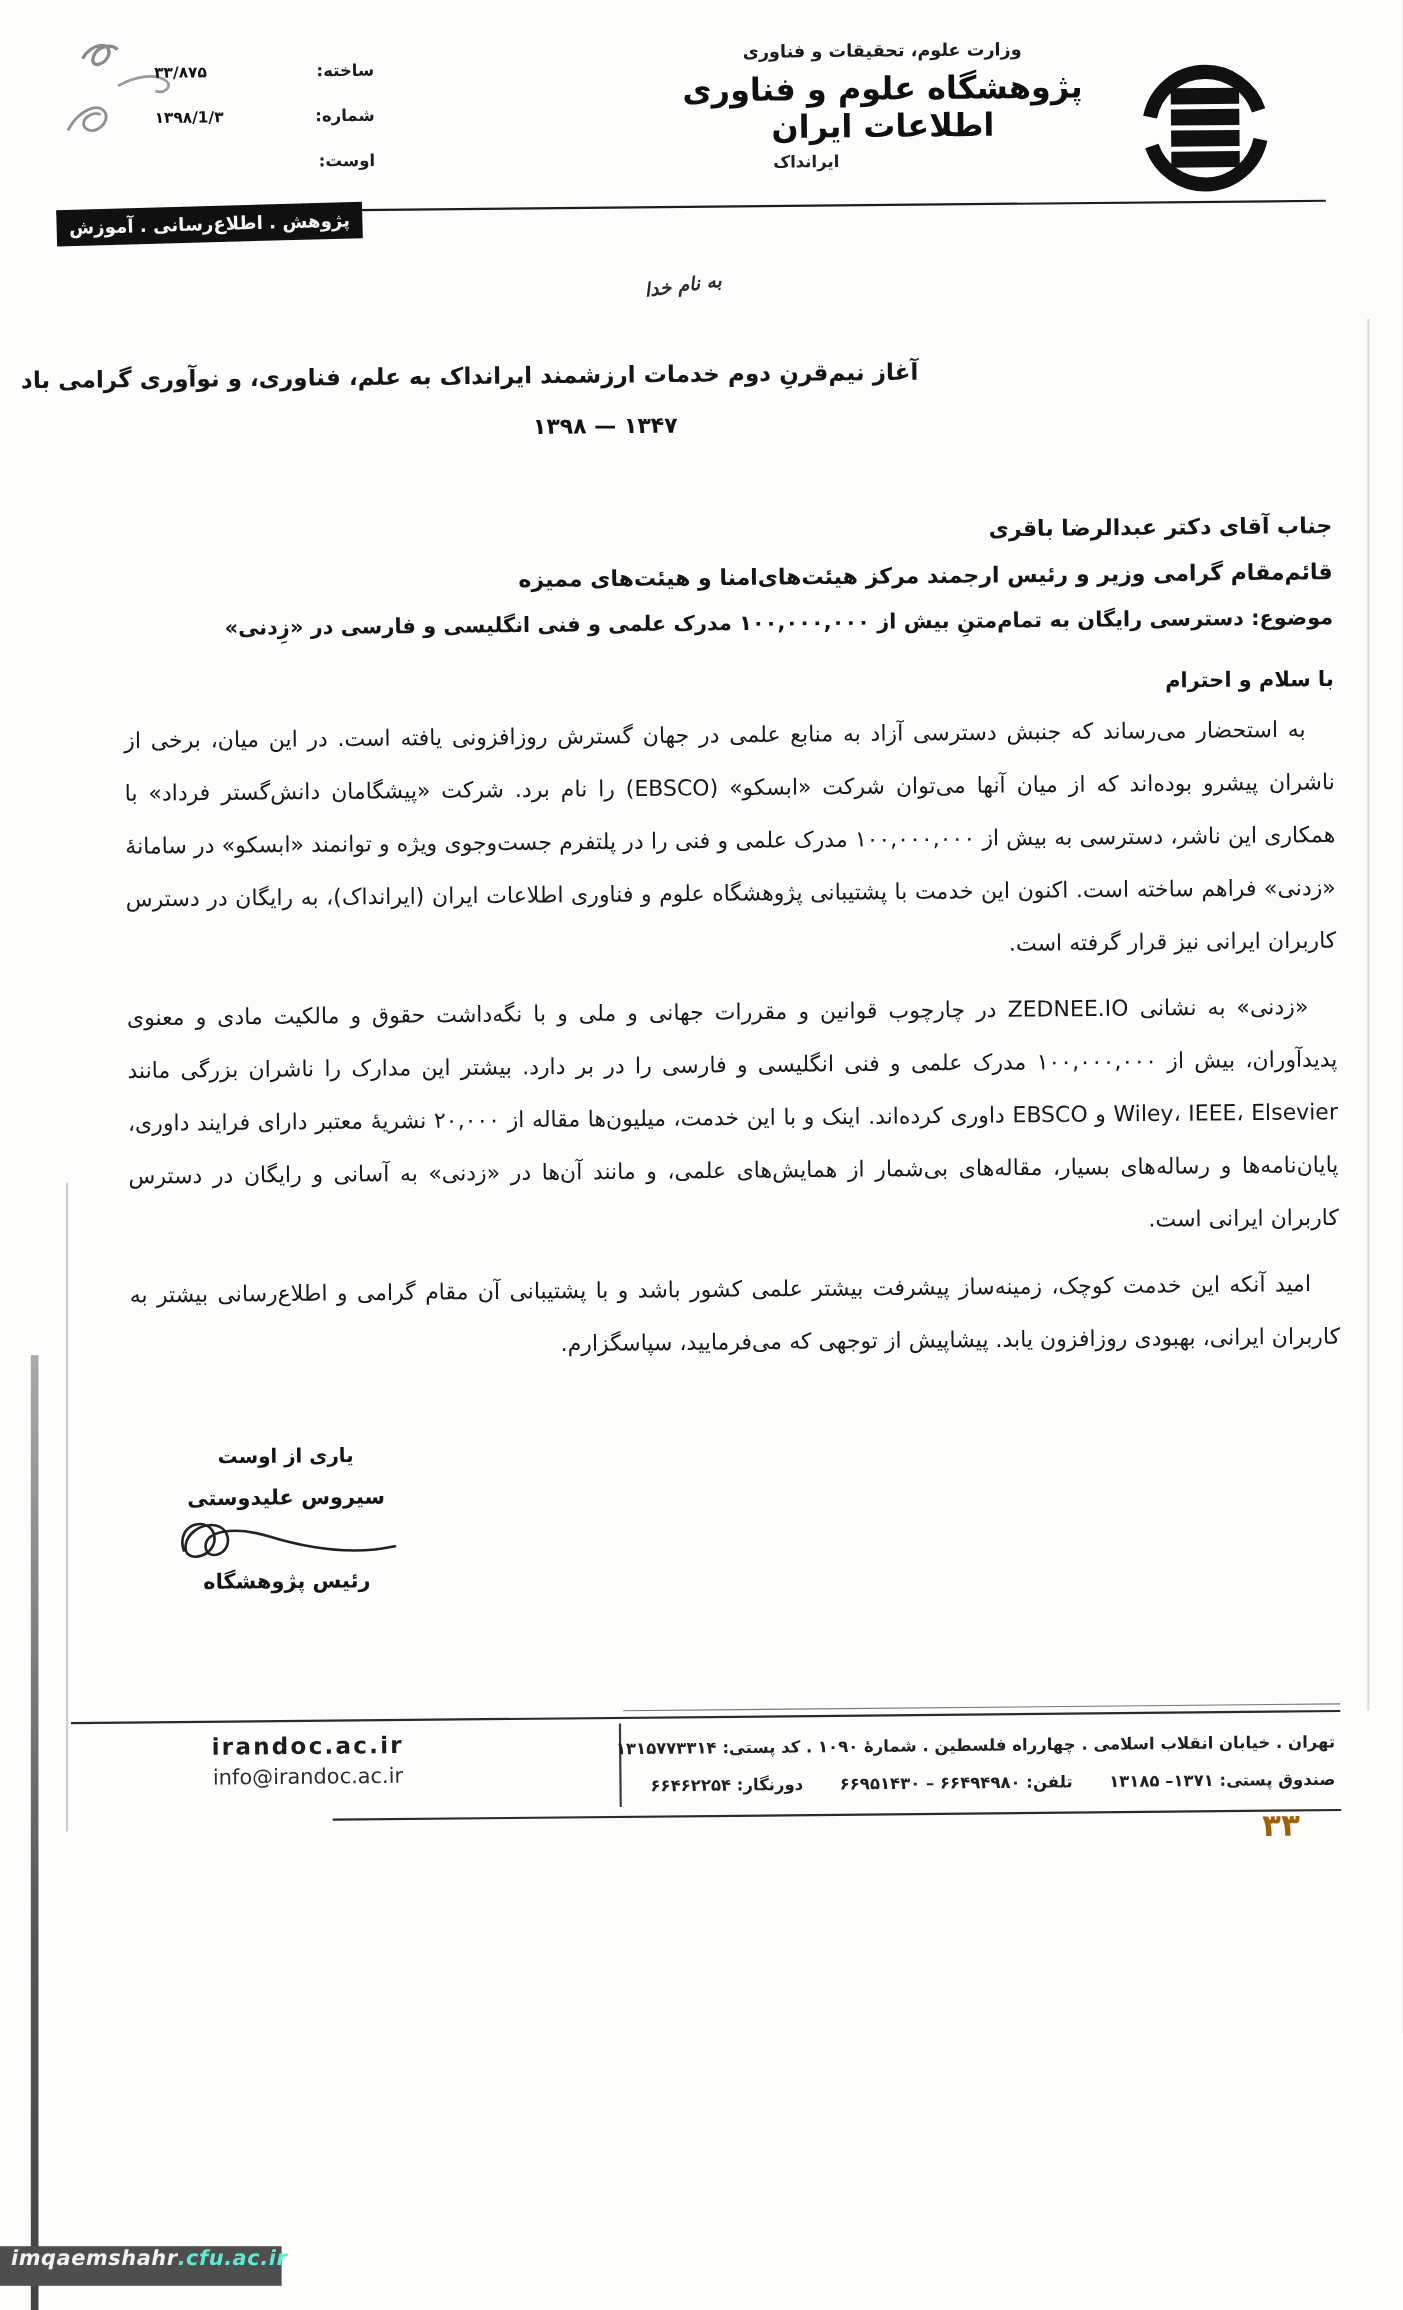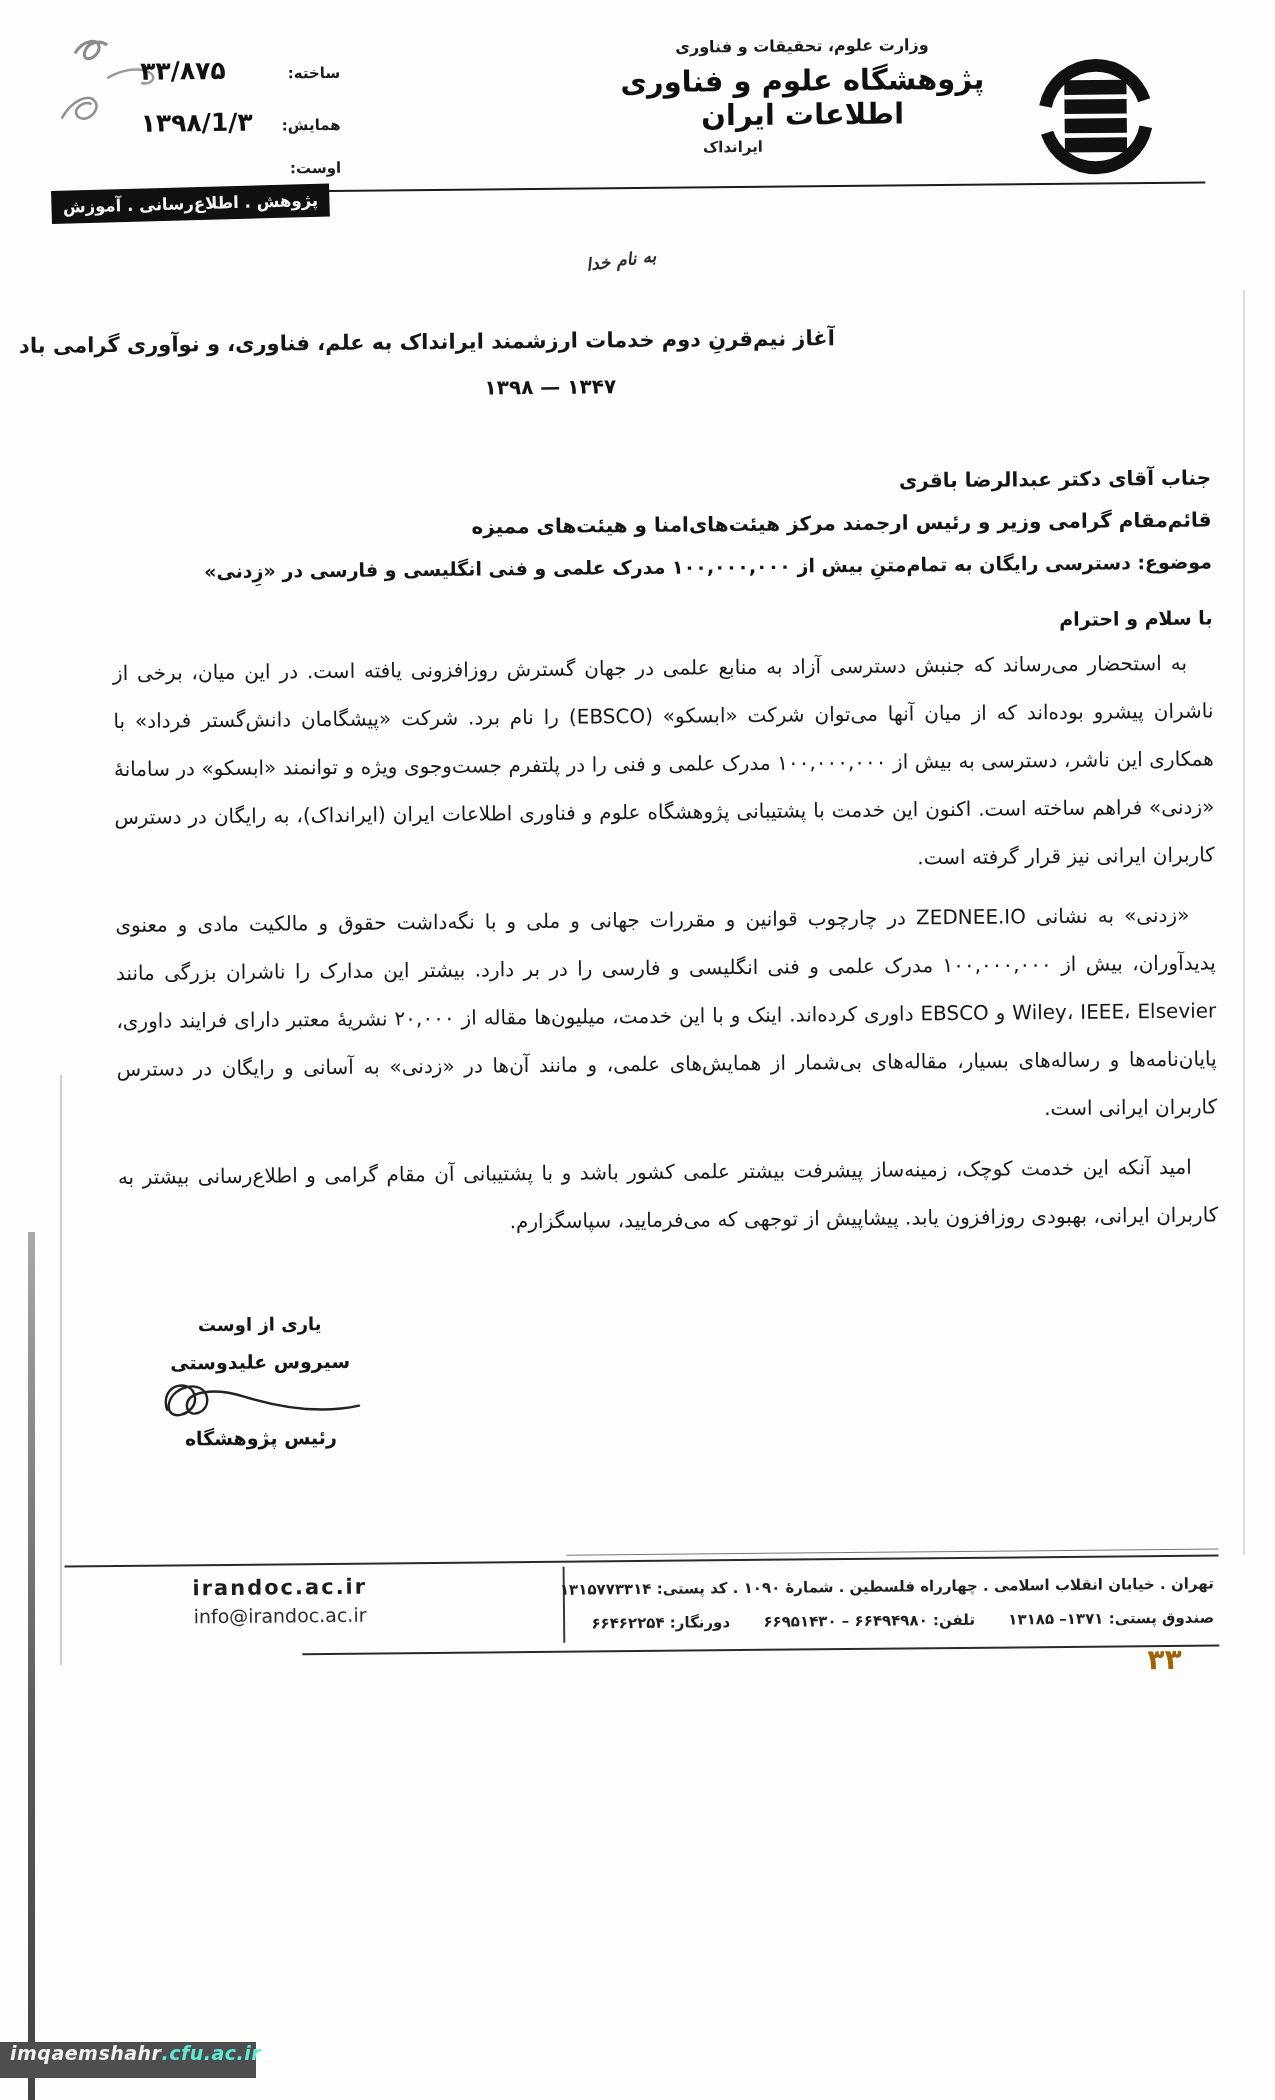--- a/index.html
+++ b/index.html
@@ -7,21 +7,21 @@
     position:relative;width:1275px;height:2100px;margin:0 auto;
     background:#fdfdfc;overflow:hidden;
     font-family:"DejaVu Sans",sans-serif;color:#151515;
   }
   .paper{position:absolute;inset:0;transform:rotate(-0.55deg);transform-origin:50% 42%;}
 
   
   .ref-block{position:absolute;top:52px;left:148px;width:200px;direction:rtl;}
   .ref-row{display:flex;justify-content:space-between;align-items:baseline;margin-bottom:23px;}
   .ref-label{font-size:15px;font-weight:bold;color:#1c1c1c;}
-  .ref-value{font-size:25px;font-weight:bold;letter-spacing:1px;color:#111;}
+  .ref-value{font-size:14px;font-weight:bold;letter-spacing:1px;color:#111;}
 
   .org-block{position:absolute;top:38px;right:250px;width:430px;direction:rtl;text-align:center;}
   .org-ministry{font-size:16px;font-weight:bold;color:#1b1b1b;margin-bottom:8px;}
   .org-institute{font-size:29px;font-weight:bold;color:#101010;margin-bottom:6px;}
   .org-short{font-size:15px;font-weight:bold;color:#222;text-align:right;padding-right:255px;}
 
   .logo{position:absolute;top:52px;right:108px;width:128px;height:138px;}
 
   .scribble{position:absolute;top:18px;left:55px;width:230px;height:130px;}
 
@@ -109,21 +109,21 @@
       <path d="M60 55 c14 -8 34 -12 44 -4 c6 5 -2 12 -10 9" fill="none" stroke="#9a9a9a" stroke-width="2.5"></path>
       <path d="M14 95 c10 -18 28 -26 34 -16 c5 9 -10 22 -18 14 c-6 -7 6 -16 14 -12" fill="none" stroke="#8f8f8f" stroke-width="2.5"></path>
     </svg>
 
     <div class="ref-block">
       <div class="ref-row">
         <span class="ref-label">ساخته:</span>
         <span class="ref-value">۳۳/۸۷۵</span>
       </div>
       <div class="ref-row">
-        <span class="ref-label">همایش:</span>
+        <span class="ref-label">شماره:</span>
         <span class="ref-value">۱۳۹۸/1/۳</span>
       </div>
       <div class="ref-row">
         <span class="ref-label">اوست:</span>
         <span class="ref-value"></span>
       </div>
     </div>
 
     <div class="org-block">
       <div class="org-ministry">وزارت علوم، تحقیقات و فناوری</div>

